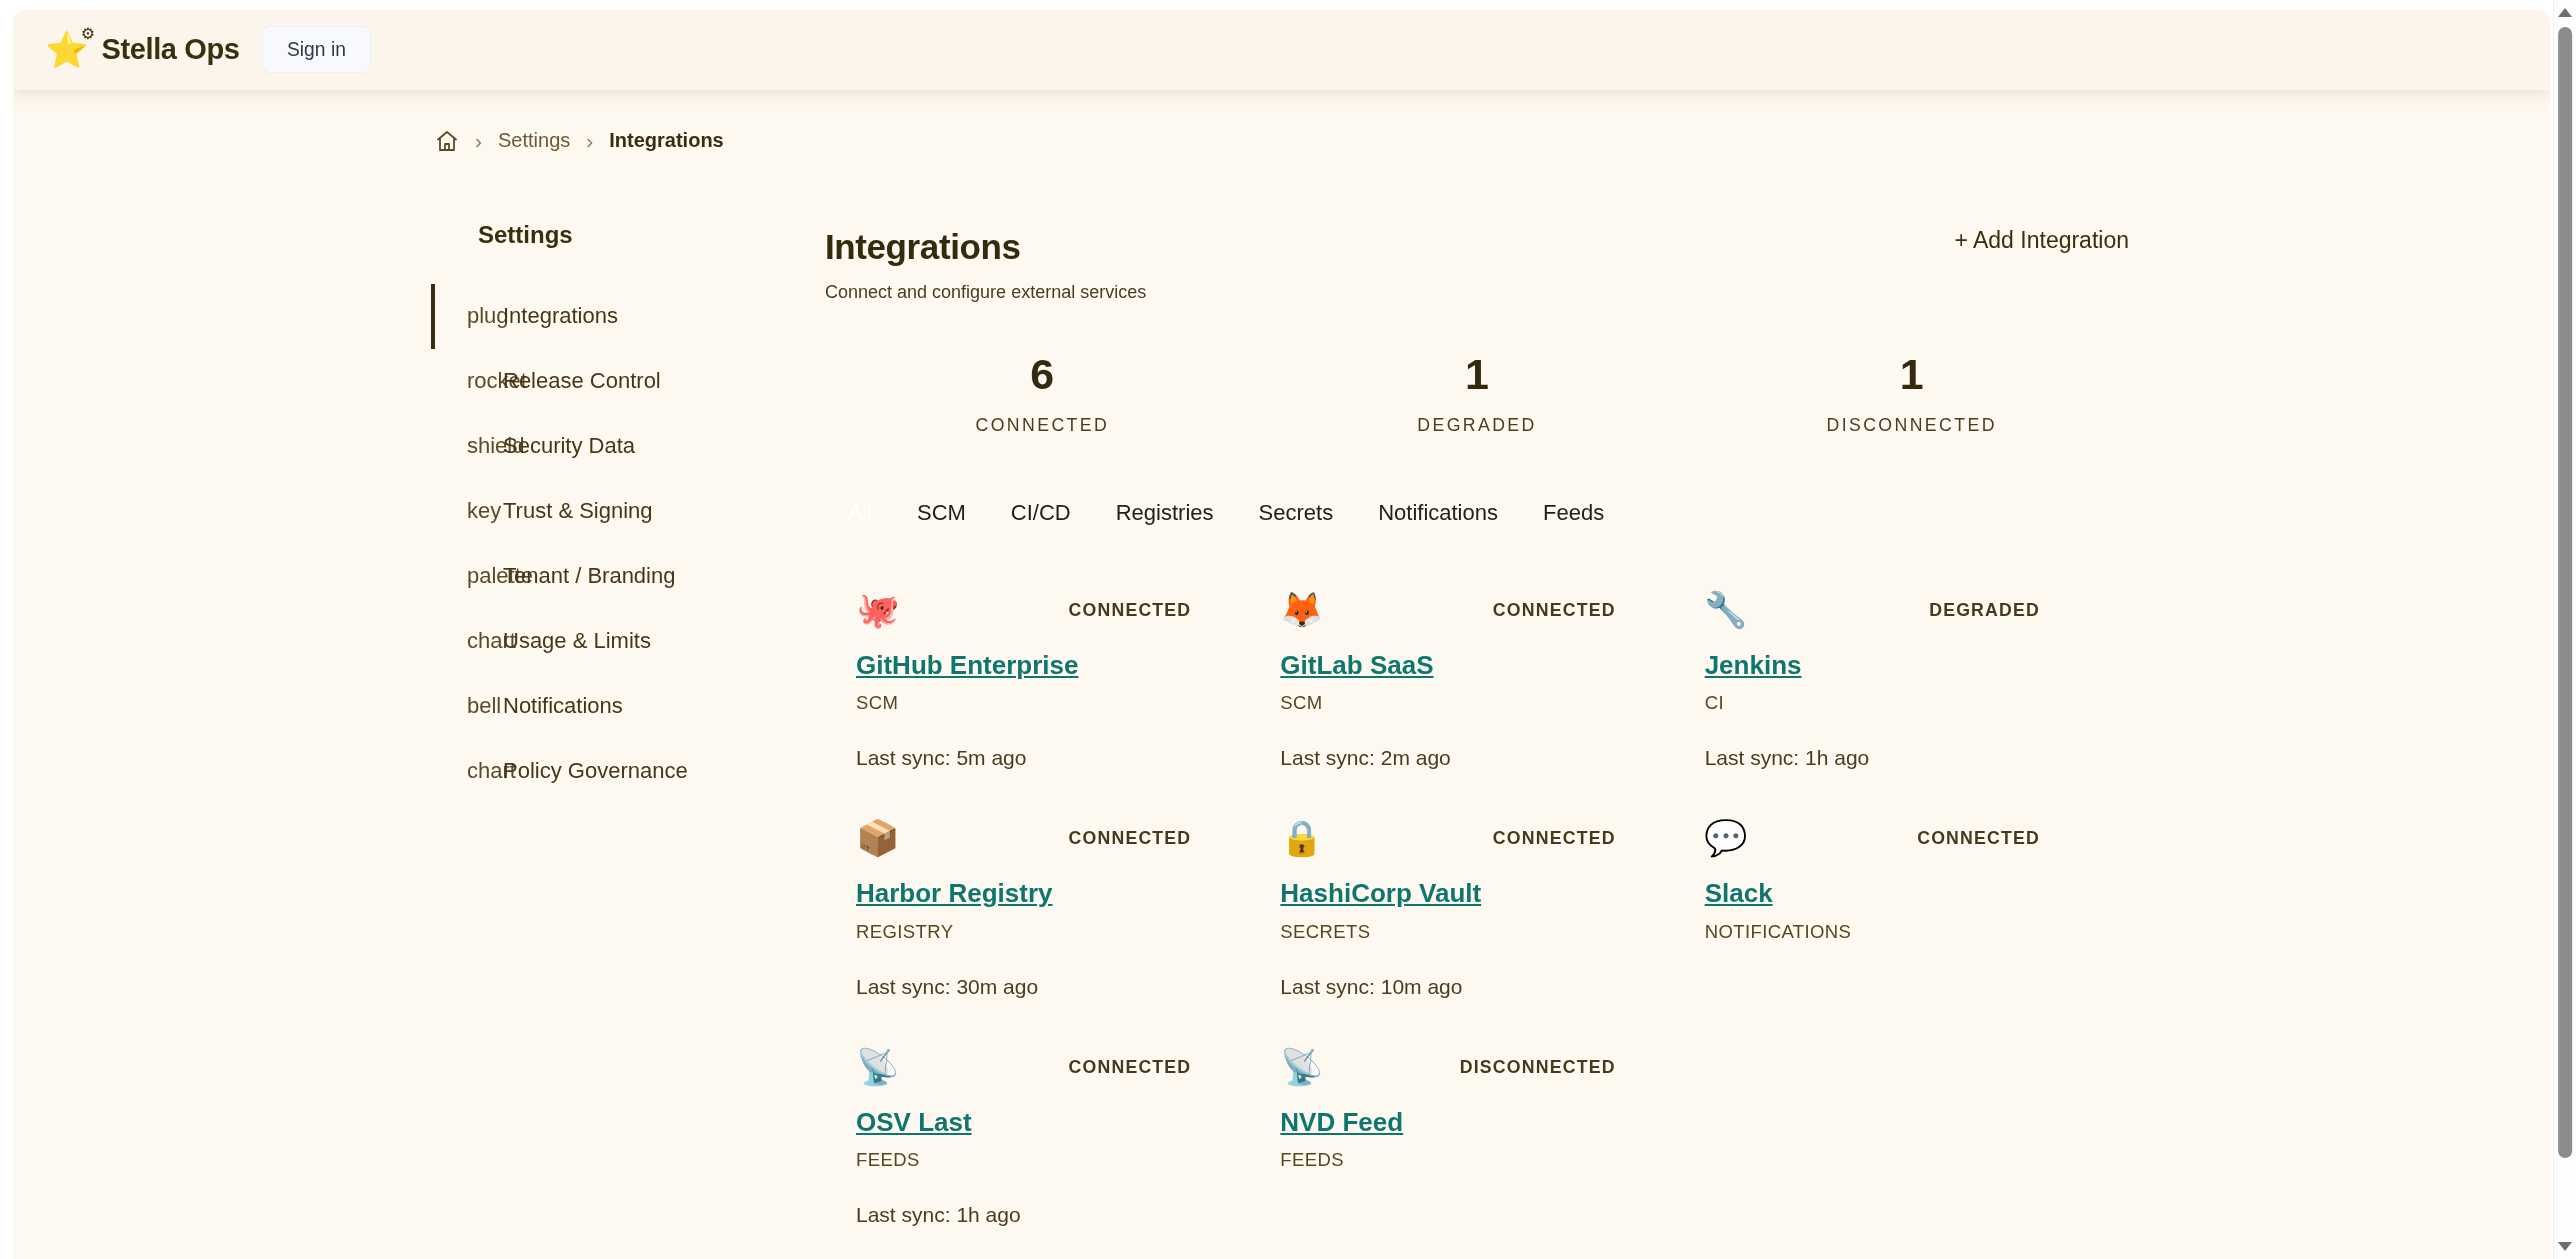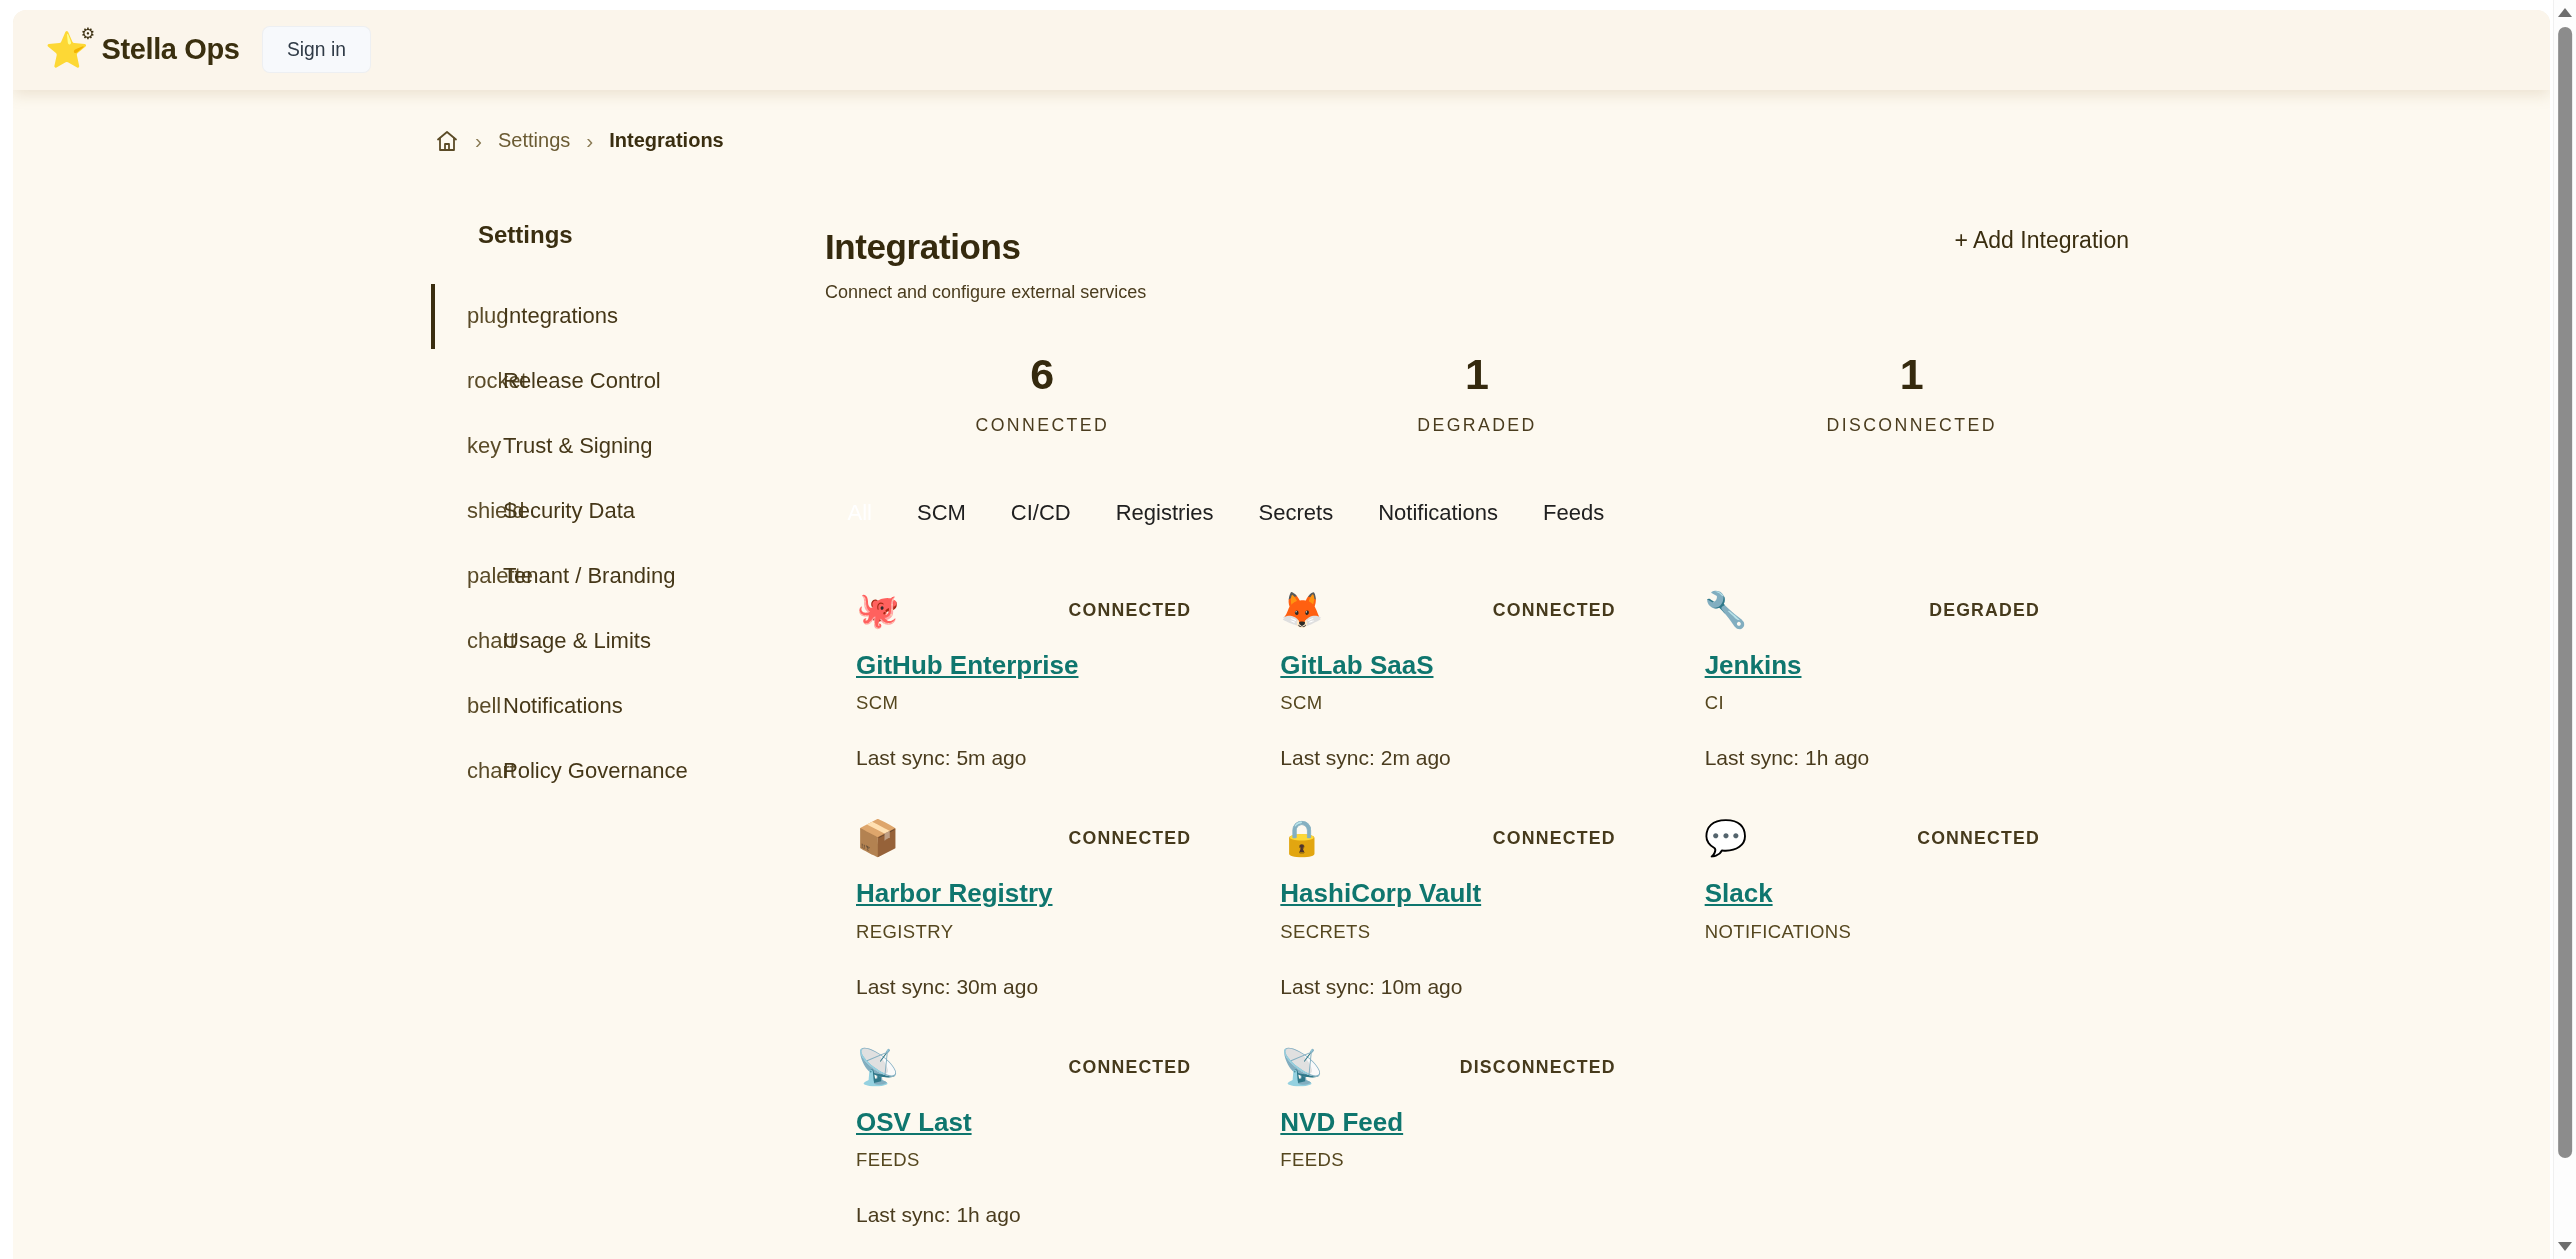--- a/index.html
+++ b/index.html
@@ -130,26 +130,26 @@
       <div class="nav-list">
         <div class="nav-item active">
           <span class="nav-icon-text">plug</span>
           <span class="nav-label">Integrations</span>
         </div>
         <div class="nav-item">
           <span class="nav-icon-text">rocket</span>
           <span class="nav-label">Release Control</span>
         </div>
         <div class="nav-item">
+          <span class="nav-icon-text">shield</span>
+          <span class="nav-label">Security Data</span>
+        </div>
+        <div class="nav-item">
           <span class="nav-icon-text">key</span>
           <span class="nav-label">Trust &amp; Signing</span>
-        </div>
-        <div class="nav-item">
-          <span class="nav-icon-text">shield</span>
-          <span class="nav-label">Security Data</span>
         </div>
         <div class="nav-item">
           <span class="nav-icon-text">palette</span>
           <span class="nav-label">Tenant / Branding</span>
         </div>
         <div class="nav-item">
           <span class="nav-icon-text">chart</span>
           <span class="nav-label">Usage &amp; Limits</span>
         </div>
         <div class="nav-item">

